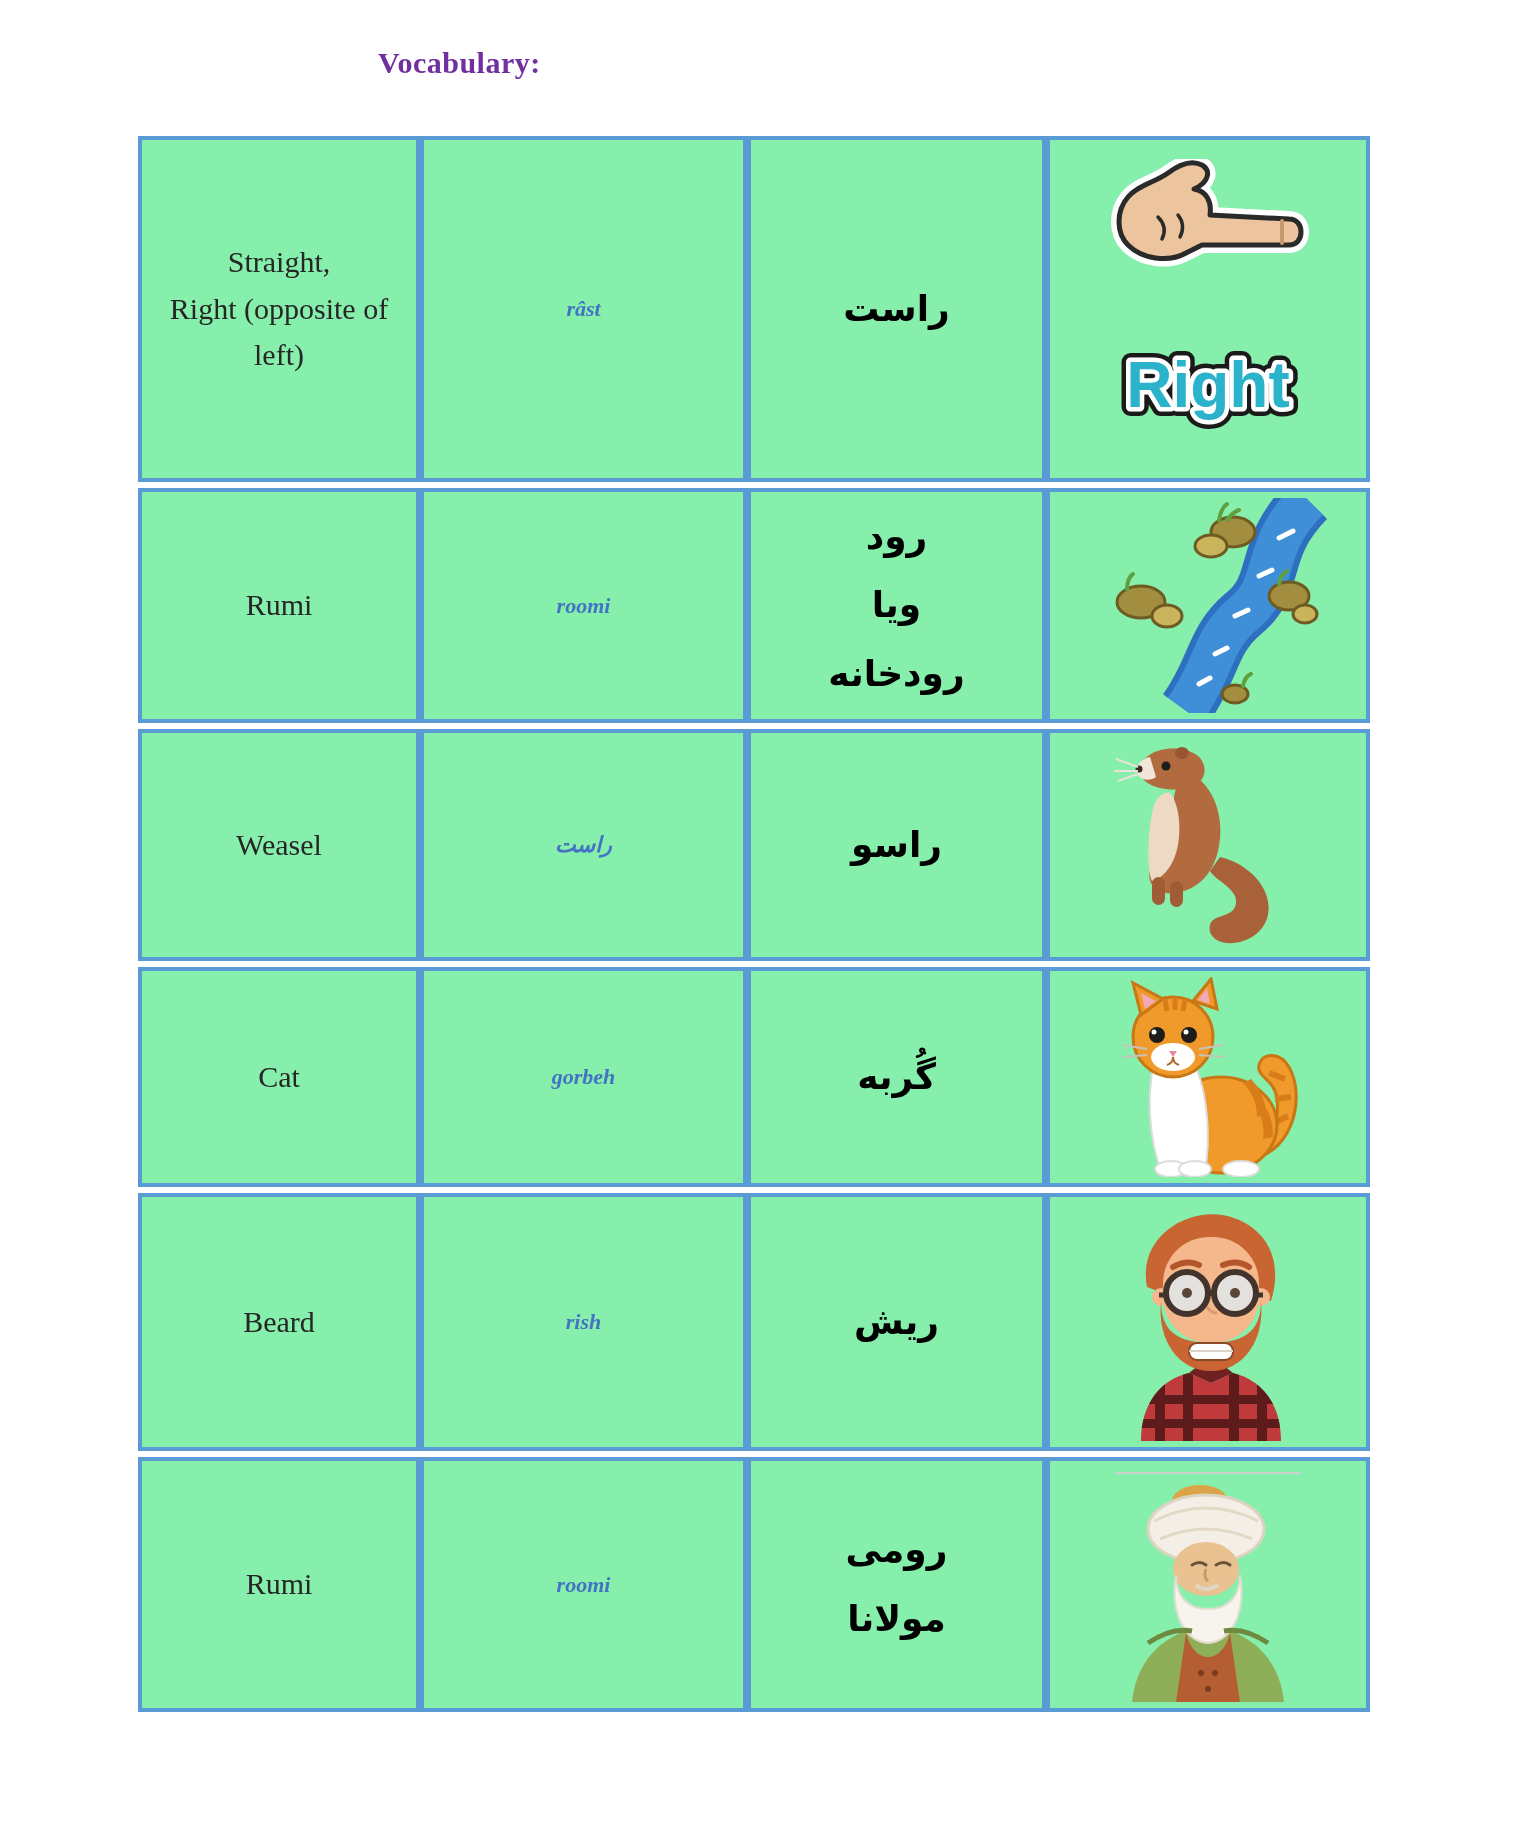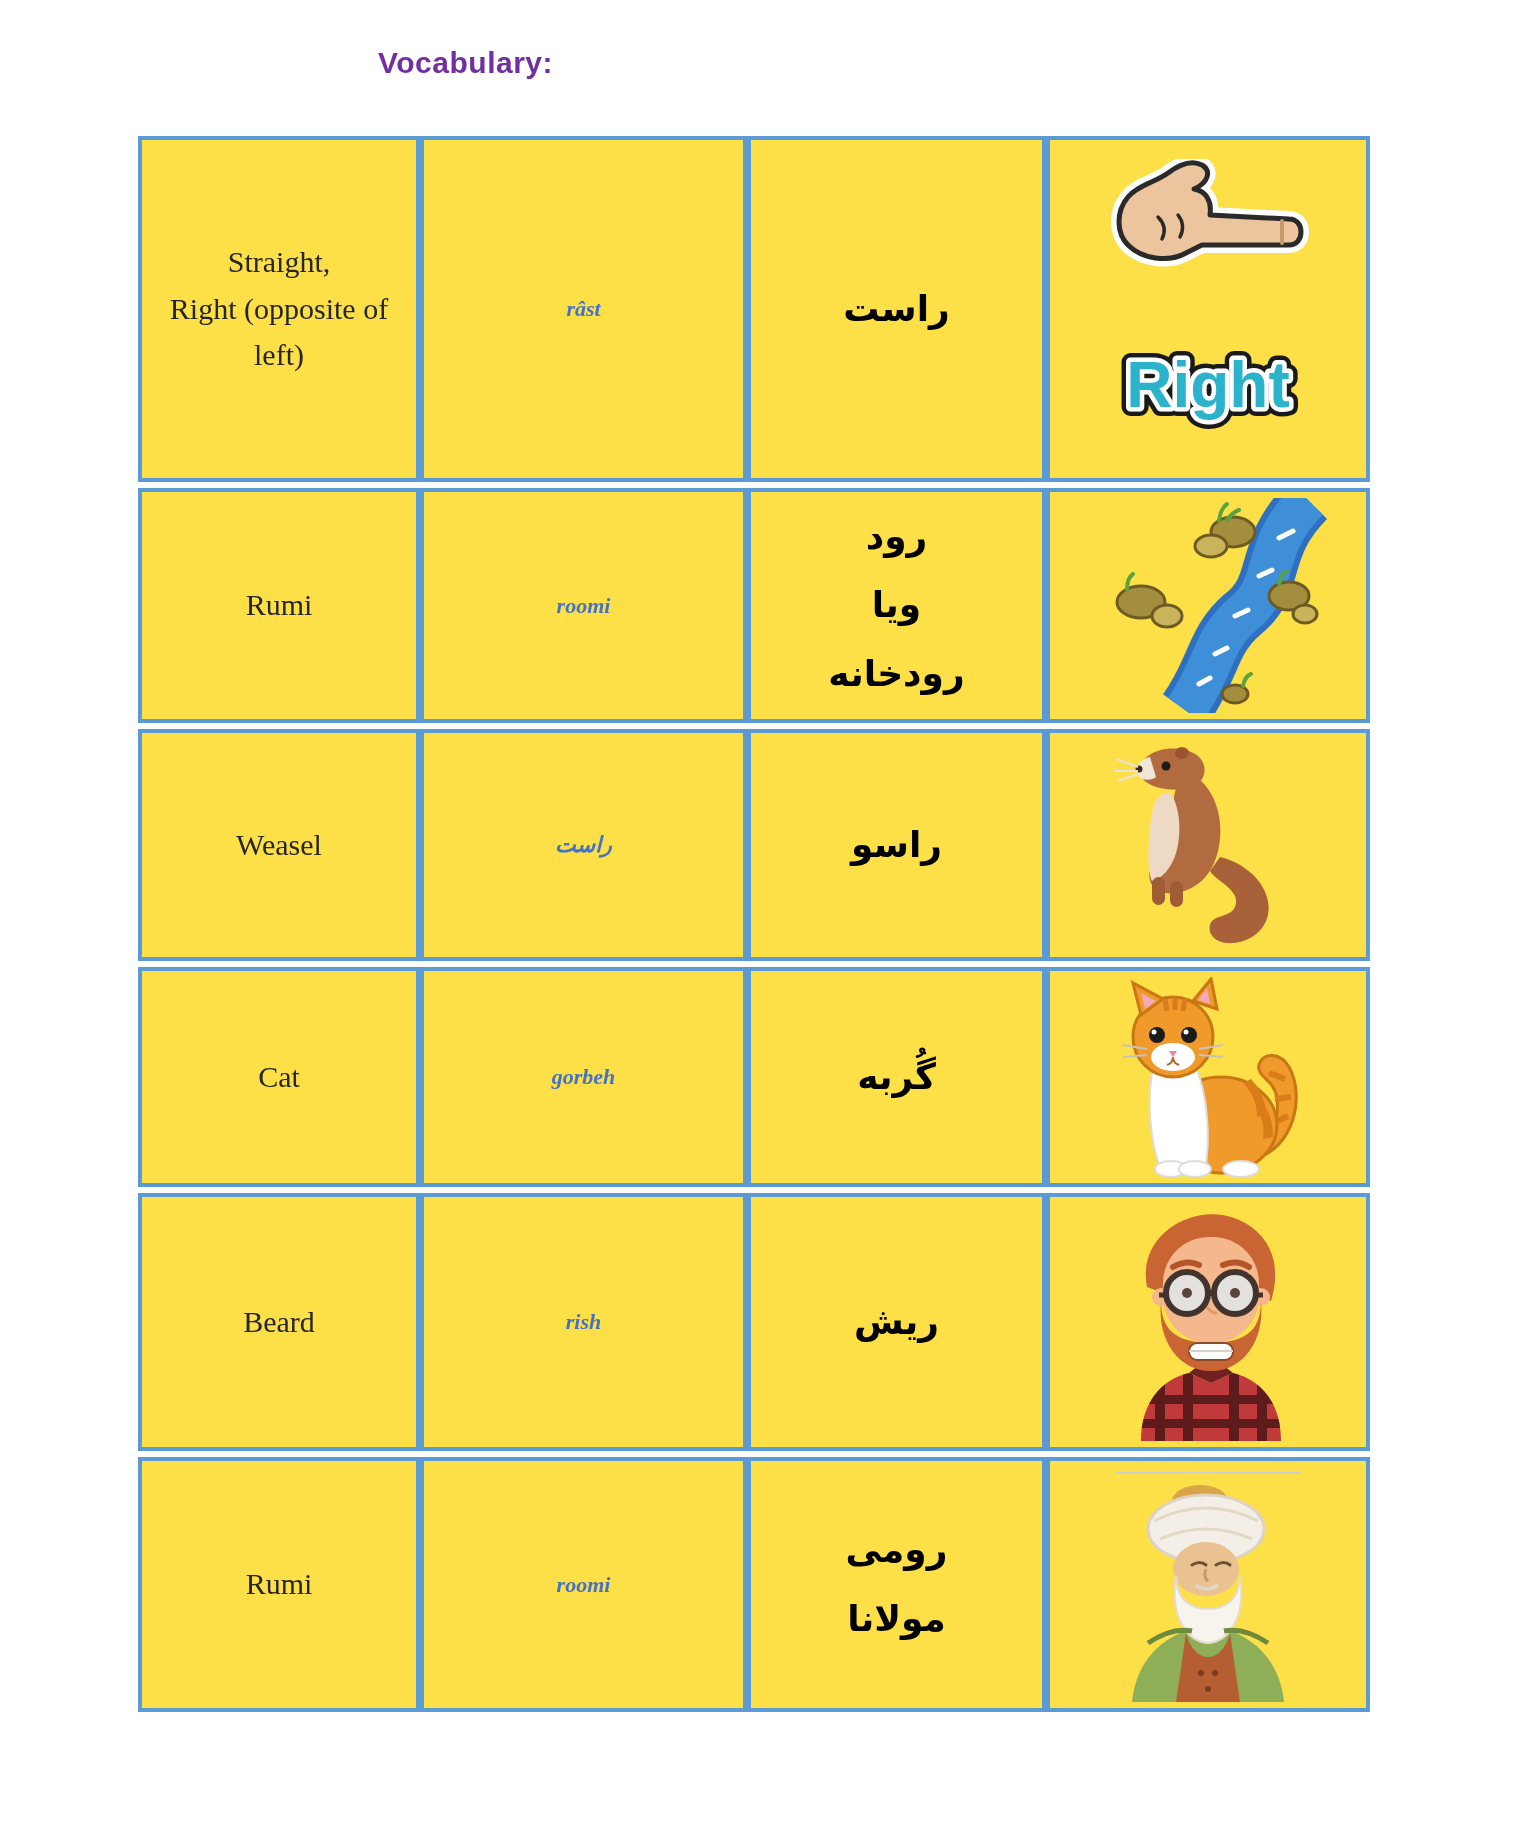--- a/index.html
+++ b/index.html
@@ -12,39 +12,39 @@
   html,body{margin:0;padding:0;background:#ffffff;}
   .page{
     position:relative;
     width:1516px;height:1827px;
     background:#ffffff;
     font-family:"Liberation Serif", serif;
     overflow:hidden;
   }
   .hdr-en{
     position:absolute;left:378px;top:46px;
-    font-family:Liberation Sans, sans-serif;
+    font-family:Liberation Serif, serif;
     font-weight:700;font-size:30px;letter-spacing:.5px;
     color:var(--accent-purple);
   }
   .hdr-fa{
     position:absolute;left:960px;top:30px;width:260px;
     text-align:center;direction:rtl;
     font-family:"DejaVu Sans", sans-serif;
     font-weight:700;font-size:40px;
     color:var(--accent-purple);
   }
   table.vocab{
     position:absolute;left:138px;top:130px;
     border-collapse:separate;border-spacing:0 6px;
     table-layout:fixed;
   }
   table.vocab td{
     border:4px solid var(--border-blue);
-    background:#fde047;
+    background:#86efac;
     text-align:center;vertical-align:middle;
     padding:6px;box-sizing:border-box;
   }
   col.c1{width:282px}col.c2{width:327px}col.c3{width:299px}col.c4{width:324px}
   tr.r1 td{height:346px}
   tr.r2 td{height:214px}
   tr.r3 td{height:230px}
   tr.r4 td{height:208px}
   tr.r5 td{height:246px}
   tr.r6 td{height:245px}

